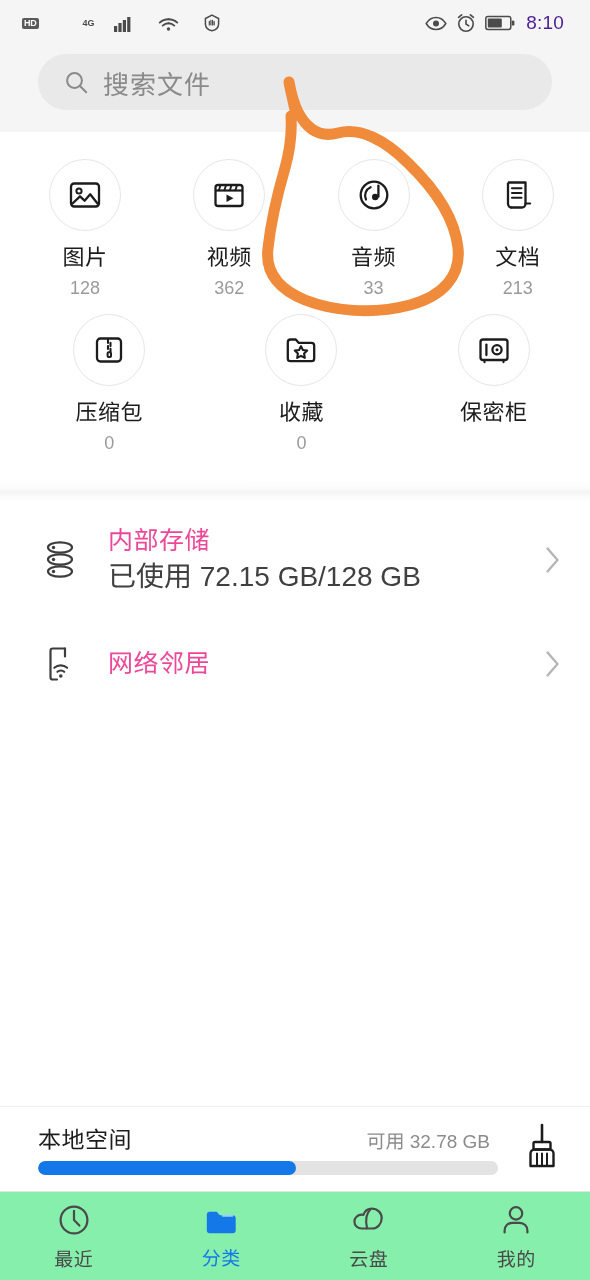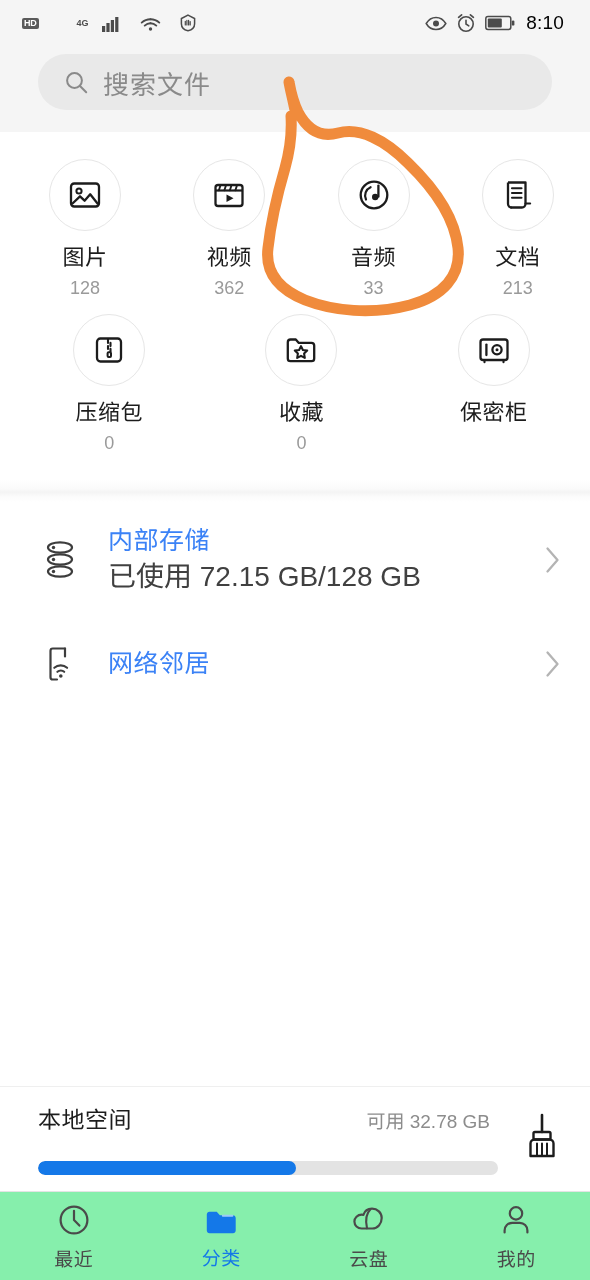--- a/index.html
+++ b/index.html
@@ -32,21 +32,21 @@
     background: #f5f5f5;
     display: flex;
     align-items: center;
     justify-content: space-between;
     padding: 0 26px 0 22px;
     box-sizing: border-box;
   }
   .status-left, .status-right {
     display: flex;
     align-items: center;
-    gap: 18px;
+    gap: 24px;
   }
   .status-right { gap: 9px; }
   .sb-icon {
     display: inline-flex;
     align-items: center;
     justify-content: center;
     color: #4b4b4b;
   }
   .hd-badge {
     font-size: 9px;
@@ -63,21 +63,21 @@
     font-size: 9px;
     color: #4b4b4b;
     align-self: flex-start;
     margin-top: 4px;
     margin-right: -5px;
     font-weight: 600;
     margin-left: 20px;
   }
   .clock-text {
     font-size: 19px;
-    color: #000000;
+    color: #4c1d95;
     letter-spacing: 0.2px;
     margin-left: 2px;
     font-family: "Liberation Sans", sans-serif;
   }
 
   
   .search-wrap {
     background: #f5f5f5;
     padding: 8px 38px 22px 38px;
     box-sizing: border-box;
@@ -172,21 +172,21 @@
   .row-text {
     flex: 1 1 auto;
     padding-left: 22px;
     display: flex;
     flex-direction: column;
     justify-content: center;
     gap: 8px;
   }
   .row-title {
     font-size: 25px;
-    color: #3b82f6;
+    color: #ec4899;
     line-height: 1.1;
     letter-spacing: 0.5px;
   }
   .row-sub {
     font-size: 28px;
     color: #404040;
     line-height: 1.1;
   }
   .row-chevron {
     flex: 0 0 30px;
@@ -205,21 +205,21 @@
     border-top: 1px solid #efefef;
     display: flex;
     align-items: center;
     gap: 18px;
   }
   .space-main { flex: 1 1 auto; }
   .space-head {
     display: flex;
     align-items: baseline;
     justify-content: space-between;
-    margin-bottom: 26px;
+    margin-bottom: 6px;
     padding-right: 8px;
   }
   .space-title {
     font-size: 23px;
     color: #1c1c1c;
     letter-spacing: 0.5px;
   }
   .space-avail {
     font-size: 19px;
     color: #8c8c8c;

